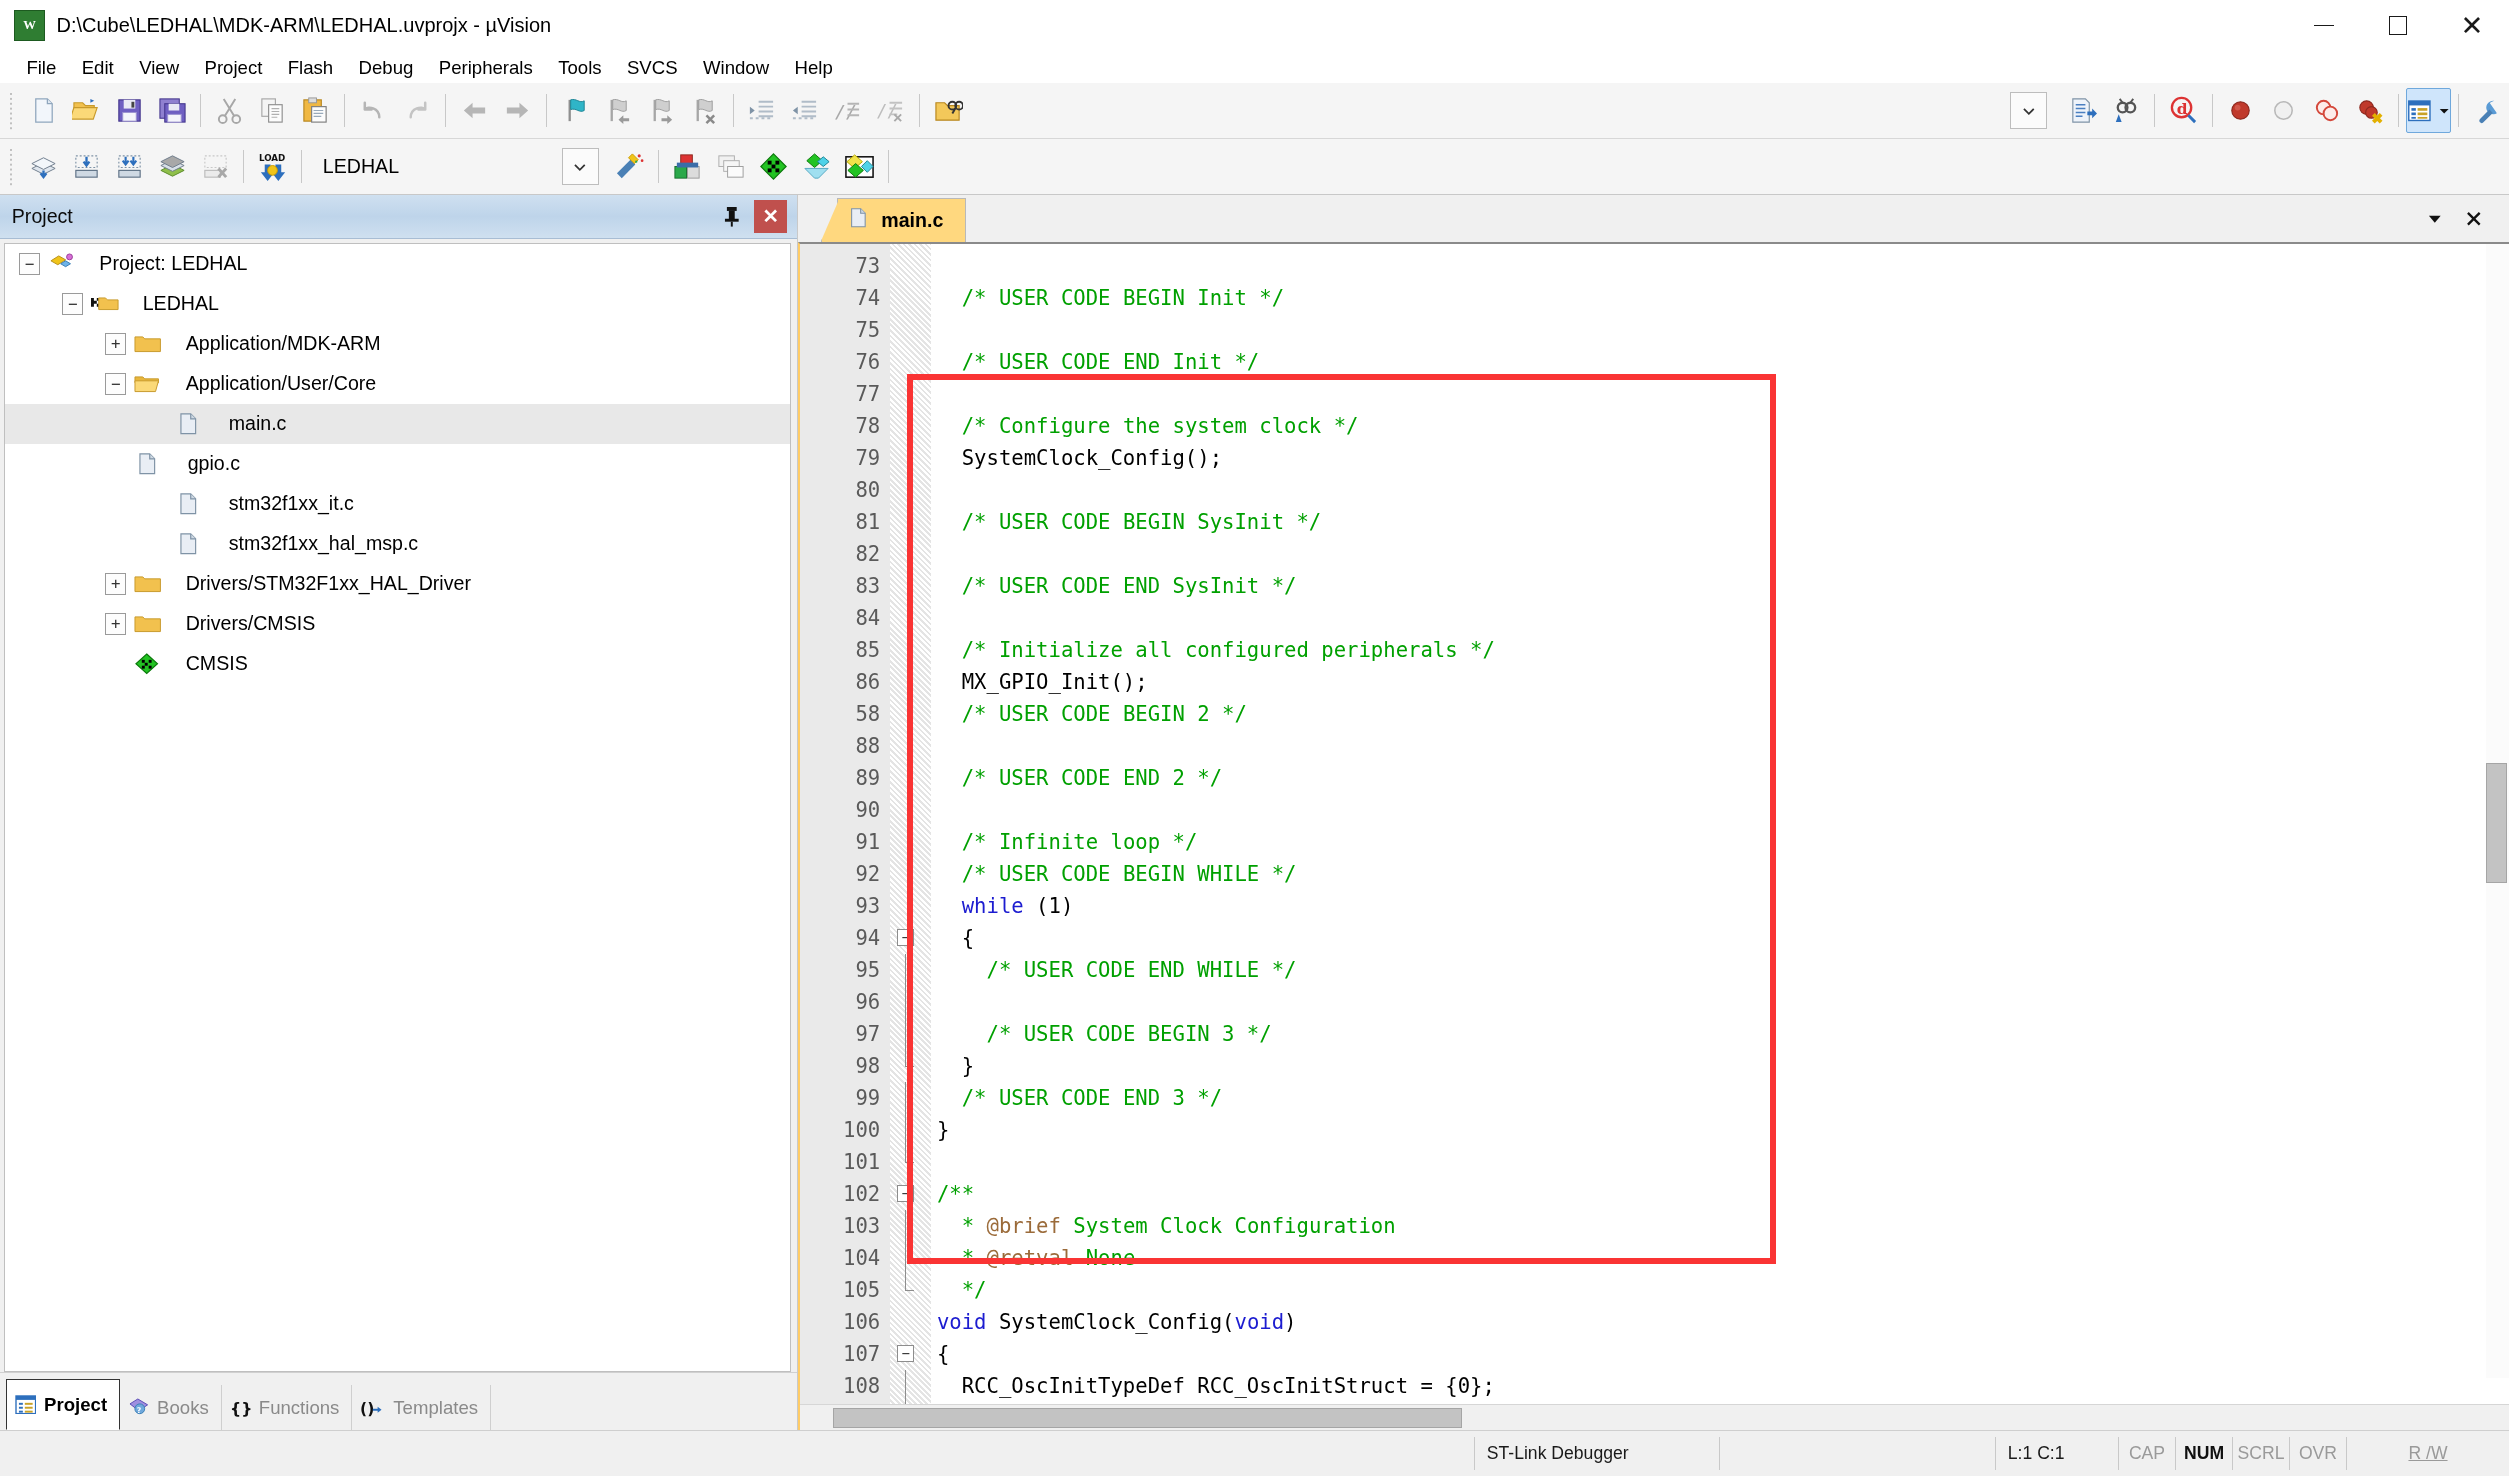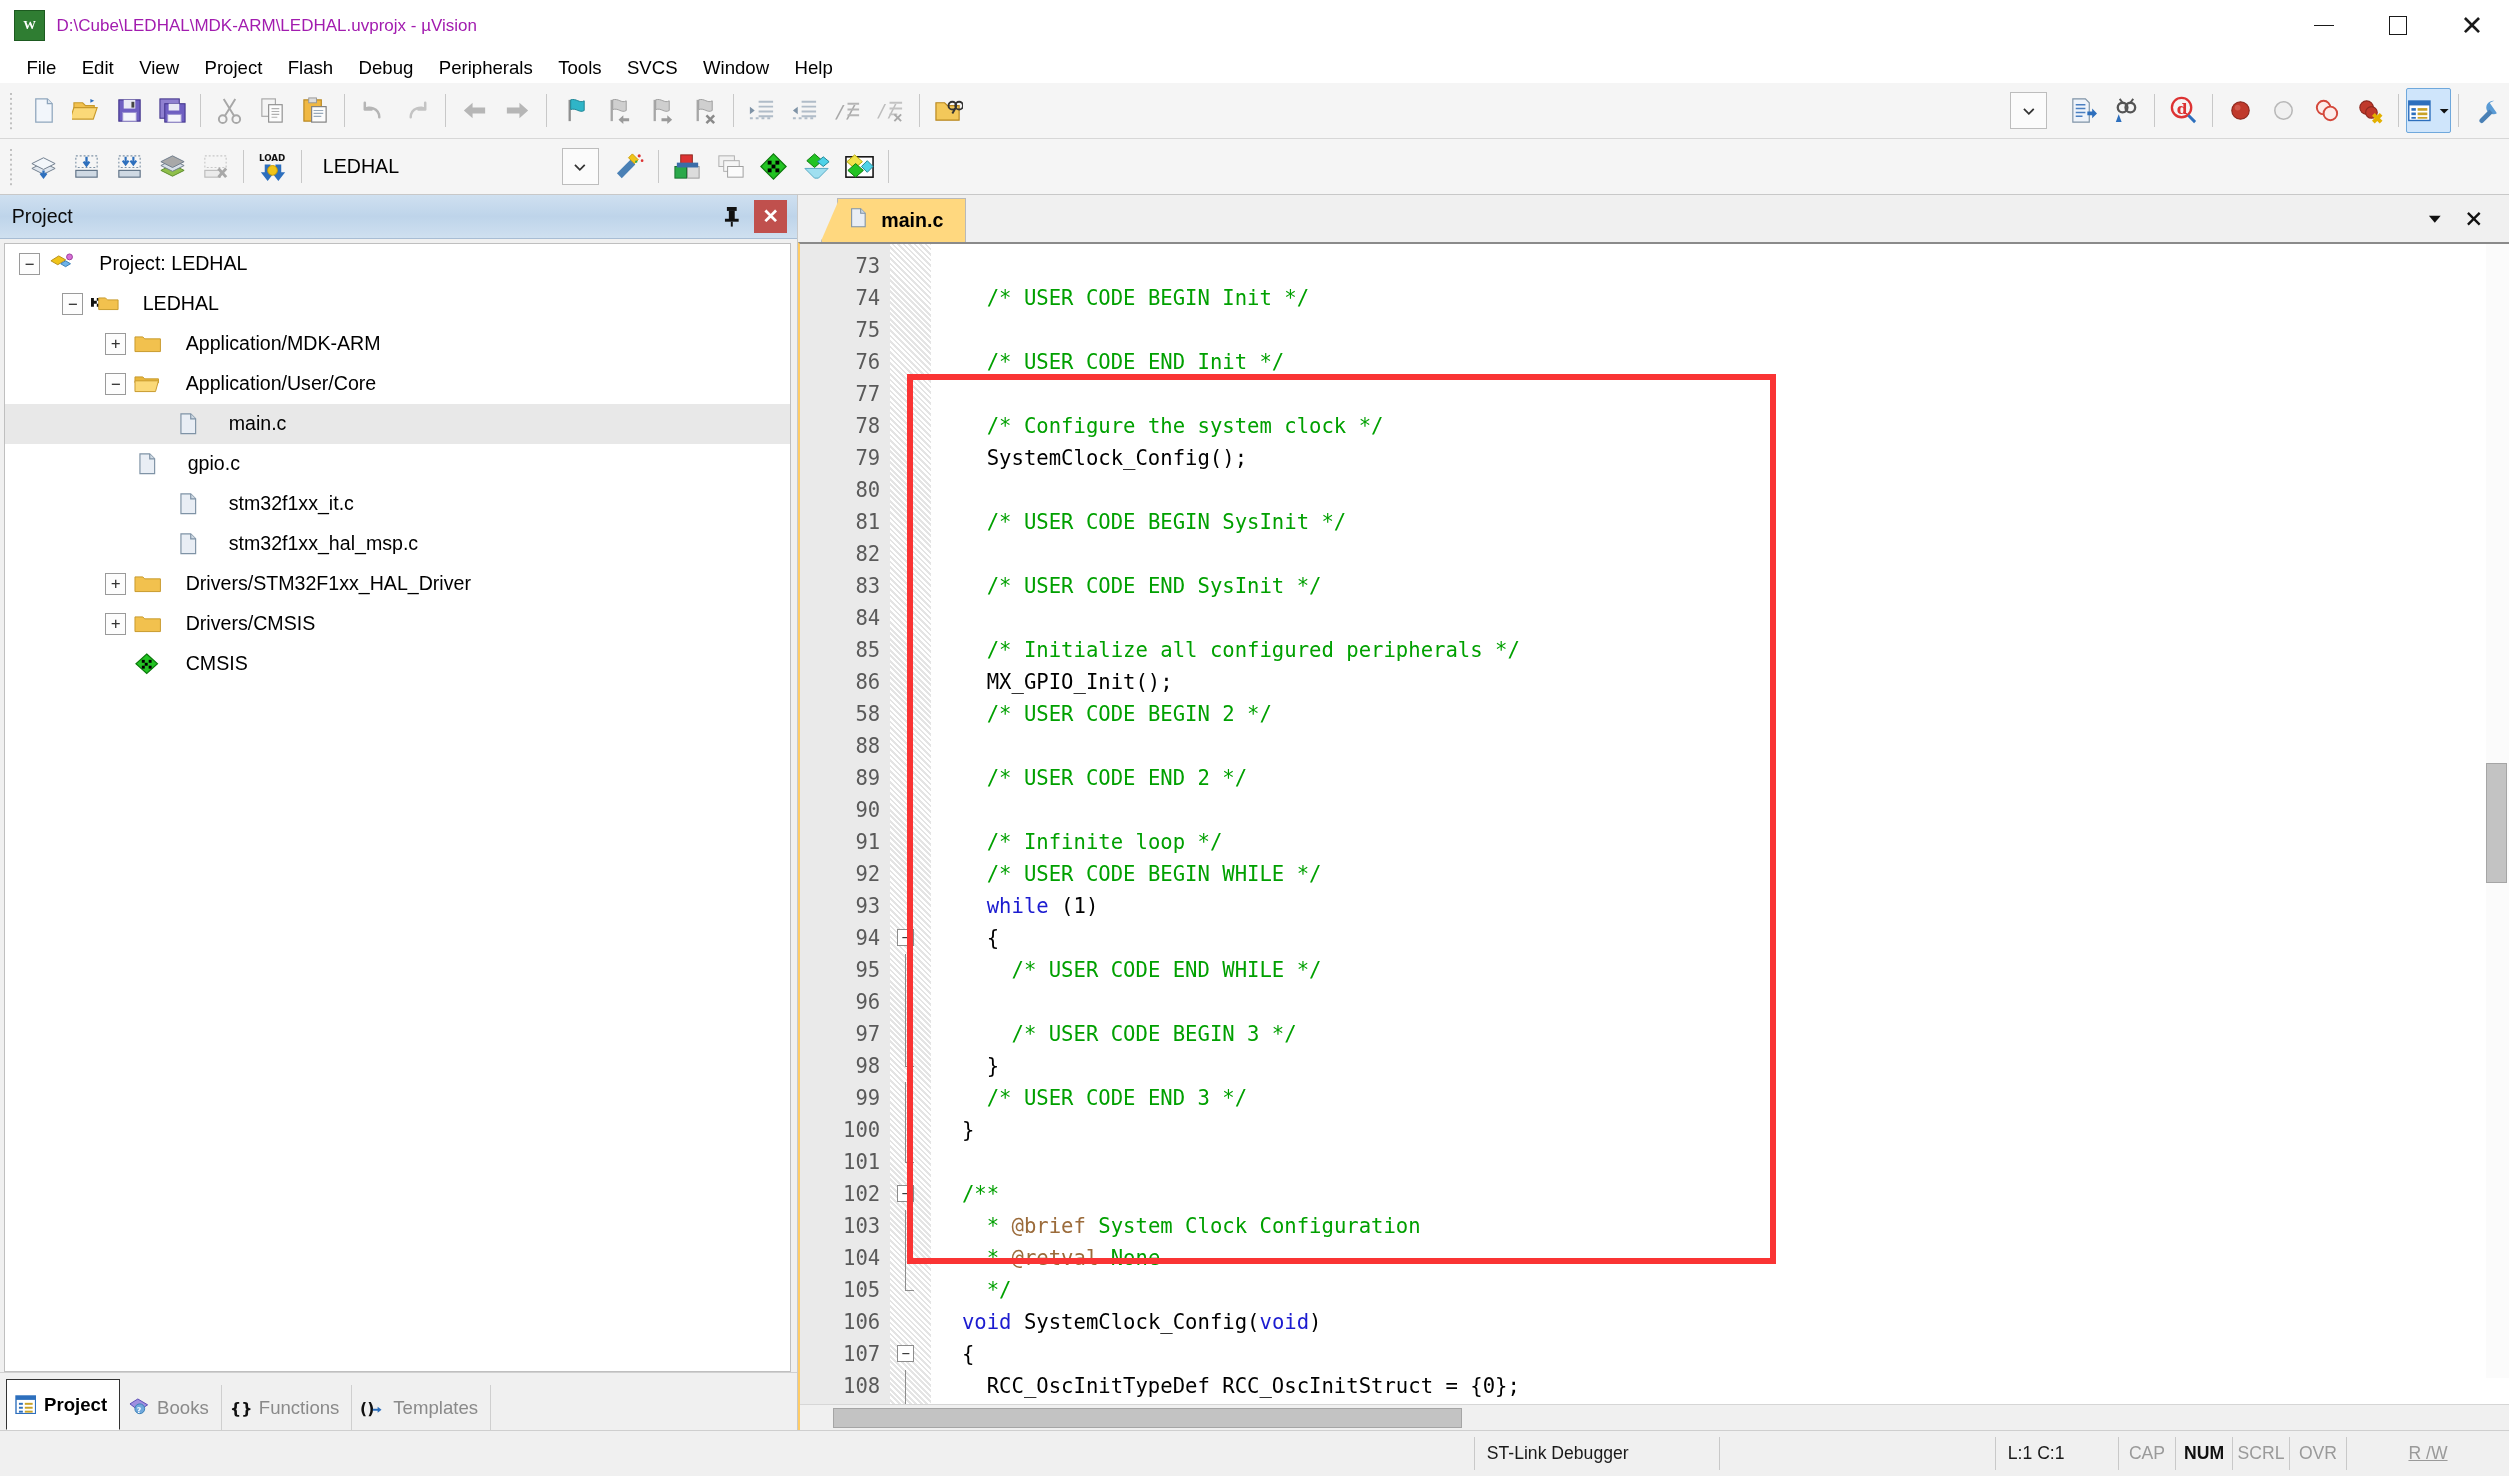--- a/index.html
+++ b/index.html
@@ -29,21 +29,21 @@
     margin-left: 13.7px; margin-right: 11.8px;
     background: #2f7d32;
     border: 1px solid #1d5a20;
     position: relative;
     flex: 0 0 auto;
     display: flex; align-items: center; justify-content: center;
     color: #fff; font-size: 12.7px; font-weight: bold; line-height: 1;
   }
   .title-icon span { font-family: "Liberation Serif", serif; letter-spacing: -1px;}
   .title-text {
-    font-size: 17px; color: #a21caf;
+    font-size: 20px; color: #000000;
     white-space: nowrap;
   }
   .win-controls {
     margin-left: auto; display: flex; height: 51px;
   }
   .win-btn {
     width: 74px; height: 51px;
     display: flex; align-items: center; justify-content: center;
     font-size: 21.6px; color: #1a1a1a;
   }
@@ -272,21 +272,21 @@
   }
   .codetext {
     flex: 1 1 auto; min-width: 0;
     padding-top: 5.9px; padding-left: 5.9px;
     font-family: "DejaVu Sans Mono", monospace;
     font-size: 20.6px;
     white-space: pre;
     overflow: hidden;
     position: relative;
   }
-  .codetext div { height: 32px; line-height: 32px; margin-left: 25px; }
+  .codetext div { height: 32px; line-height: 32px; }
   .c-cmt { color: #00a000; }
   .c-kw  { color: #1c1cd0; }
   .c-tag { color: #9b6b3a; }
   .c-pln { color: #000; }
 
   .hscroll {
     height: 25.5px; flex: 0 0 25.5px;
     background: #f0f0f0;
     border-top: 1px solid #d6d6d6;
     position: relative;

